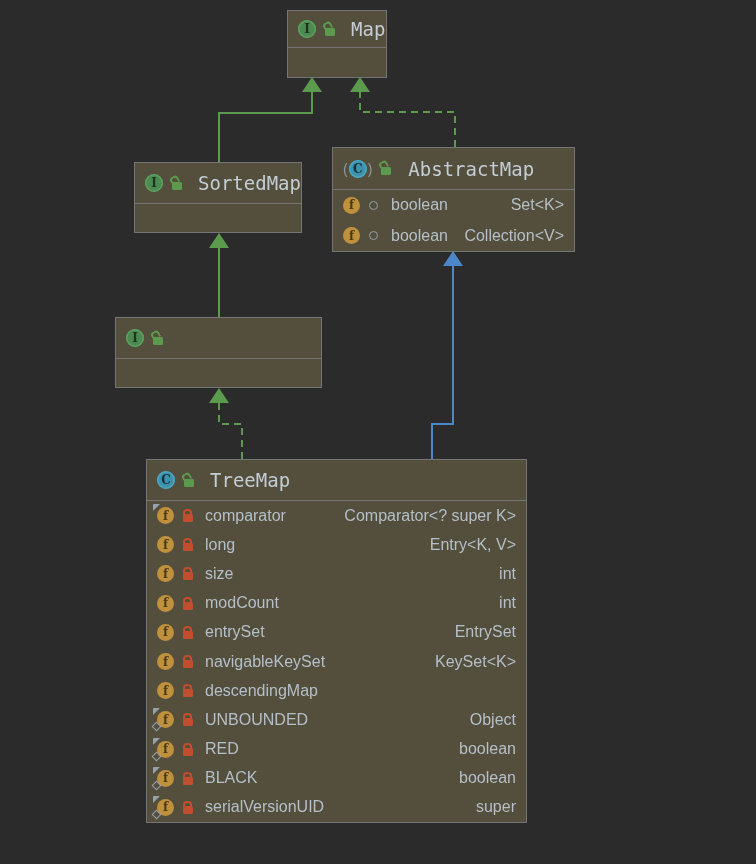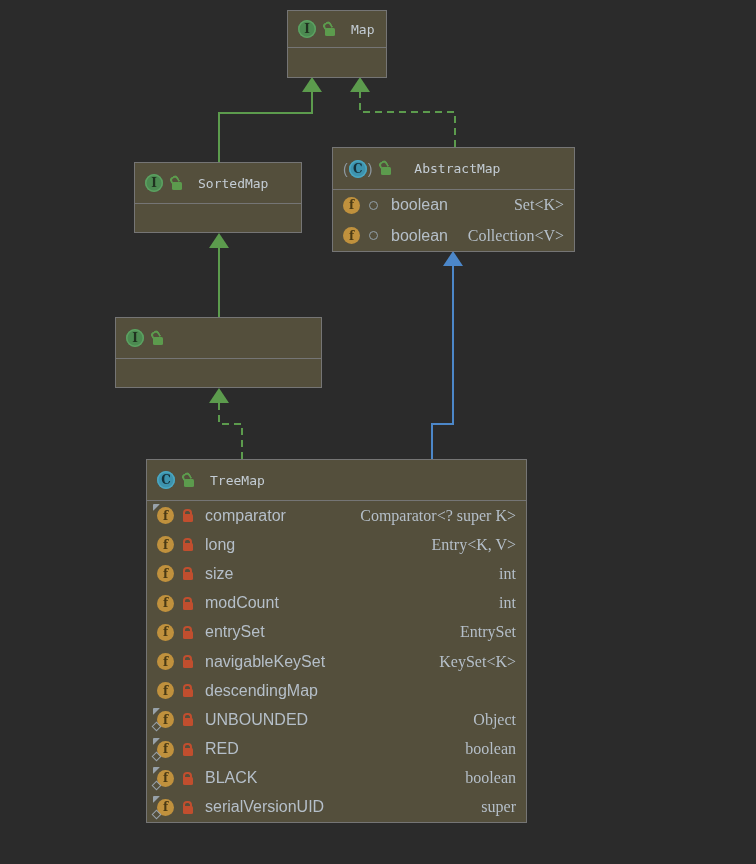--- a/index.html
+++ b/index.html
@@ -12,27 +12,27 @@
   .edge.green { stroke:var(--green,#5C9B4D); }
   .edge.blue  { stroke:var(--blue,#4C87C9); }
   .arrow.green { fill:var(--green,#5C9B4D); stroke:none; }
   .arrow.blue  { fill:var(--blue,#4C87C9); stroke:none; }
 
   .node { position:absolute; background:var(--box-fill,#544F3C);
           border:1px solid var(--box-border,#757575); box-sizing:border-box;
           display:flex; flex-direction:column; }
   .hdr { display:flex; align-items:center; padding:0 10px;
          border-bottom:1px solid var(--box-border,#757575); flex:0 0 auto; box-sizing:border-box; }
-  .title { font-family:"DejaVu Sans Mono", monospace; font-size:13px;
+  .title { font-family:"DejaVu Sans Mono", monospace; font-size:19px;
            color:var(--title,#C4CDD5); margin-left:15px; white-space:pre; }
   .body { flex:1 1 auto; display:flex; flex-direction:column; }
   .frow { flex:1 1 auto; display:flex; align-items:center; padding:0 10px;
           font-size:16px; color:var(--field,#B5BFC9); }
   .fname { margin-left:11px; white-space:pre; }
-  .ftype { margin-left:auto; white-space:pre;font-family:Liberation Serif, serif; }
+  .ftype { margin-left:auto; white-space:pre; }
 
   
   .circ { width:18px; height:18px; border-radius:50%; flex:0 0 auto;
           display:flex; align-items:center; justify-content:center;
           font-family:"DejaVu Serif", serif; font-weight:bold; font-size:12px; }
   .circ.iface { background:#4C8A51; color:#203220; box-shadow: inset 0 0 0 1.5px #5CA061; }
   .circ.cls   { background:#3D93AE; color:#14313B; box-shadow: inset 0 0 0 1.5px #4BA6C0; }
   .abswrap { display:flex; align-items:center; }
   .paren { color:#8E98A0; font-size:14px; font-family:"Liberation Sans",sans-serif; }
   .paren.open { margin-right:1px; } .paren.close { margin-left:1px; }
@@ -125,21 +125,21 @@
     <div class="hdr">
       <span class="abswrap">
         <span class="paren open">(</span>
         <span class="circ cls">C</span>
         <span class="paren close">)</span>
       </span>
       <span class="lock open">
         <span class="shackle"></span>
           <span class="lbody"></span>
         </span>
-      <span class="title" style="margin-left:22px">AbstractMap</span>
+      <span class="title" style="margin-left:16px">AbstractMap</span>
     </div>
     <div class="body">
       <div class="frow">
         <span class="fwrap">
           <span class="fcircle">f</span>
           </span>
         <span class="pkg"></span>
         <span class="fname">boolean</span>
         <span class="ftype">Set&lt;K&gt;</span>
       </div>

